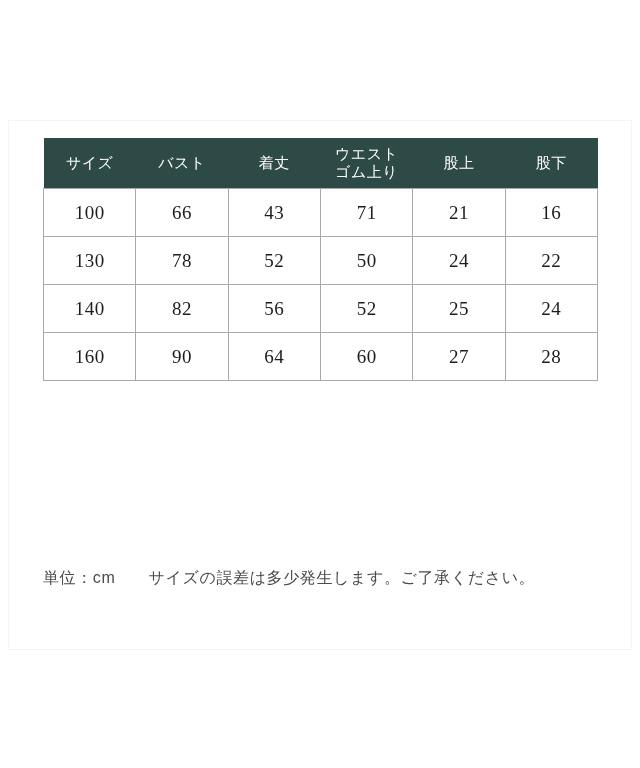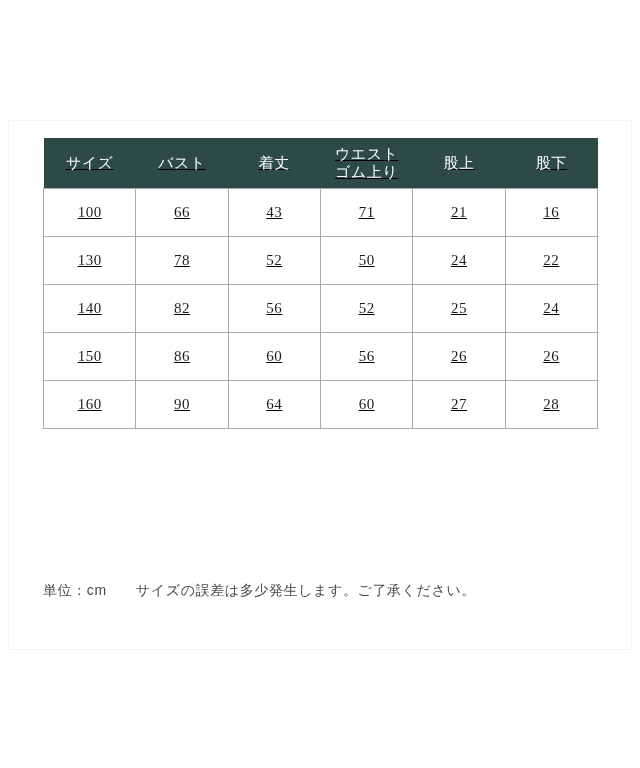--- a/index.html
+++ b/index.html
@@ -31,21 +31,20 @@
     border: 1px solid #f4f4f4;
     box-sizing: border-box;
     background: #ffffff;
   }
 
   #size-table-wrap {
     position: absolute;
     left: 43px;
     top: 138px;
     width: 555px;
-    text-decoration: underline;
   }
 
   table.size-table {
     border-collapse: collapse;
     width: 555px;
     table-layout: fixed;
   }
 
   table.size-table th {
     background: #2d4a47;
@@ -63,36 +62,36 @@
 
   table.size-table th .hdr-line {
     display: block;
   }
 
   table.size-table td {
     border: 1px solid #a9abab;
     height: 45px;
     text-align: center;
     vertical-align: middle;
-    font-size: 15px;
+    font-size: 19px;
     color: #1c1c1c;
     background: #ffffff;
     font-family: "Liberation Serif", "DejaVu Serif", serif;
     letter-spacing: 0.5px;
   }
 
   table.size-table tr.data-row td:first-child {
     border-left: 1px solid #a9abab;
   }
 
   #footnote {
     position: absolute;
     left: 43px;
-    top: 582px;
-    font-size: 14px;
+    top: 568px;
+    font-size: 16px;
     color: #4a4a4a;
     letter-spacing: 0.6px;
     white-space: pre;
   }
 </style>
 </head>
 <body>
 
 <div id="page">
 
@@ -142,28 +141,20 @@
         </tr>
         <tr class="data-row">
           <td>140</td>
           <td>82</td>
           <td>56</td>
           <td>52</td>
           <td>25</td>
           <td>24</td>
         </tr>
         <tr class="data-row">
-          <td>150</td>
-          <td>86</td>
-          <td>60</td>
-          <td>56</td>
-          <td>26</td>
-          <td>26</td>
-        </tr>
-        <tr class="data-row">
           <td>160</td>
           <td>90</td>
           <td>64</td>
           <td>60</td>
           <td>27</td>
           <td>28</td>
         </tr>
       </tbody>
     </table>
   </div>

